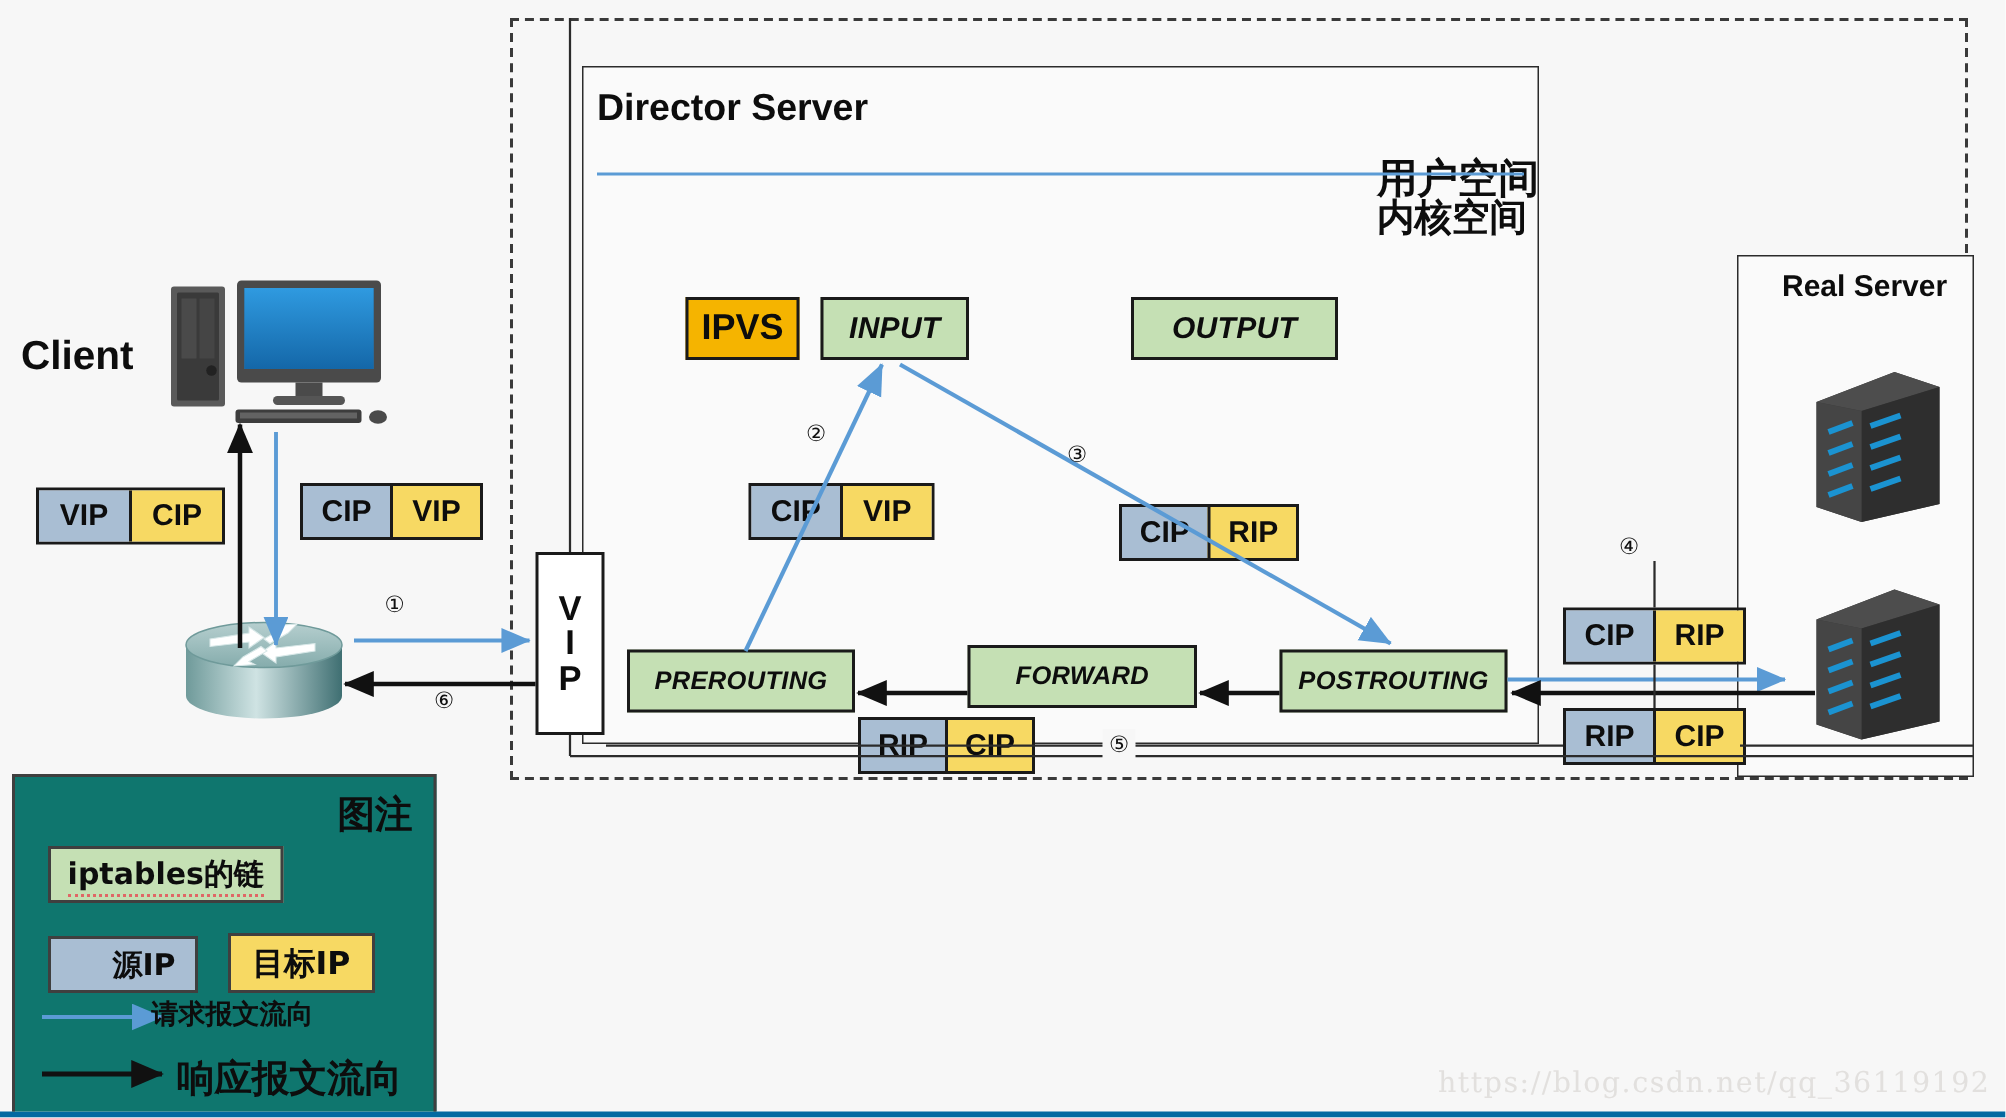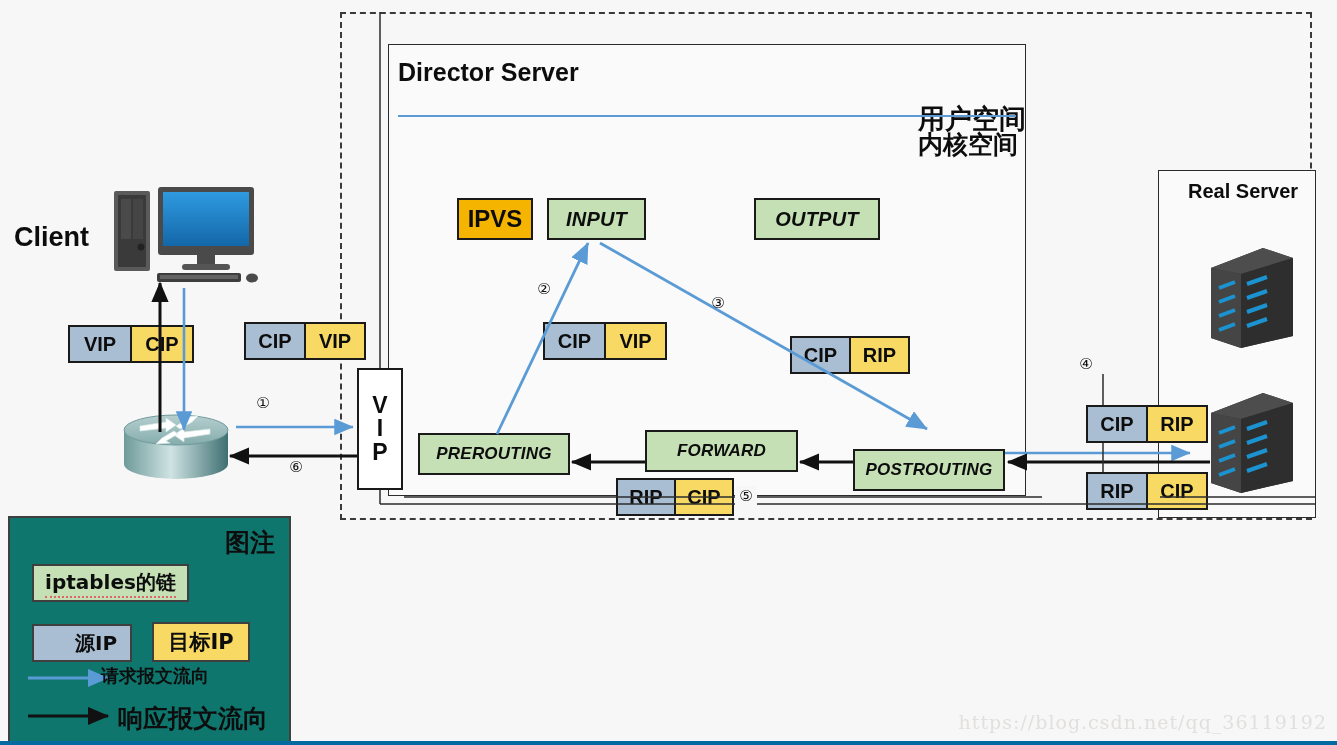--- a/index.html
+++ b/index.html
@@ -6,21 +6,21 @@
   body{font-family:"Liberation Sans","DejaVu Sans",sans-serif;}
   #canvas{position:relative;width:1337px;height:745px;background:#f7f7f7;overflow:hidden;
           border-bottom:4px solid #0369a1;box-sizing:border-box;}
   .abs{position:absolute;box-sizing:border-box;}
 
   
   .chain{background:#c5e0b4;border:2px solid #1a1a1a;display:flex;align-items:center;
          justify-content:center;font-weight:bold;color:#0d0d0d;letter-spacing:.2px;font-style:italic;}
   .ipvs{background:#f5b400;border:2px solid #1a1a1a;display:flex;align-items:center;
         justify-content:center;font-weight:bold;color:#0d0d0d;}
-  .pkt{display:flex;border:2px solid #1a1a1a;margin-left:44px;}
+  .pkt{display:flex;border:2px solid #1a1a1a;}
   .pkt > div{display:flex;align-items:center;justify-content:center;font-weight:bold;
              color:#0d0d0d;}
   .pkt .src{background:#a9bed3;}
   .pkt .dst{background:#f7d963;border-left:2px solid #1a1a1a;}
   .thinbox{border:1.5px solid #2b2b2b;background:transparent;}
   .dashbox{border:2px dashed #3a3a3a;background:transparent;}
 
   .label{color:#0d0d0d;font-weight:bold;white-space:nowrap;}
   .cjk{font-family:"DejaVu Sans","Liberation Sans",sans-serif;font-weight:bold;color:#0d0d0d;}
 
@@ -166,27 +166,27 @@
   <div class="abs vipbox" style="left:357px;top:368px;width:46px;height:122px;">
     <span>V</span>
     <span>I</span>
     <span>P</span>
   </div>
 
   <div class="abs ipvs" style="left:457px;top:198px;width:76px;height:42px;font-size:24px;">IPVS</div>
 
   <div class="abs chain" style="left:547px;top:198px;width:99px;height:42px;font-size:20px;">INPUT</div>
 
-  <div class="abs chain" style="left:754px;top:198px;width:126px;height:42px;font-size:20px;">OUTPUT</div>
+  <div class="abs chain" style="left:754px;top:198px;width:138px;height:42px;font-size:20px;">OUTPUT</div>
 
   <div class="abs chain" style="left:418px;top:433px;width:152px;height:42px;font-size:17px;">PREROUTING</div>
 
   <div class="abs chain" style="left:645px;top:430px;width:153px;height:42px;font-size:17px;">FORWARD</div>
 
-  <div class="abs chain" style="left:853px;top:433px;width:152px;height:42px;font-size:17px;margin-top:16px;">POSTROUTING</div>
+  <div class="abs chain" style="left:853px;top:433px;width:152px;height:42px;font-size:17px;">POSTROUTING</div>
 
   <div class="abs pkt" style="left:24px;top:325px;width:126px;height:38px;">
     <div class="src" style="width:63px;font-size:20px;">VIP</div>
     <div class="dst" style="width:63px;font-size:20px;">CIP</div>
   </div>
 
   <div class="abs pkt" style="left:200px;top:322px;width:122px;height:38px;">
     <div class="src" style="width:61px;font-size:20px;">CIP</div>
     <div class="dst" style="width:61px;font-size:20px;">VIP</div>
   </div>

